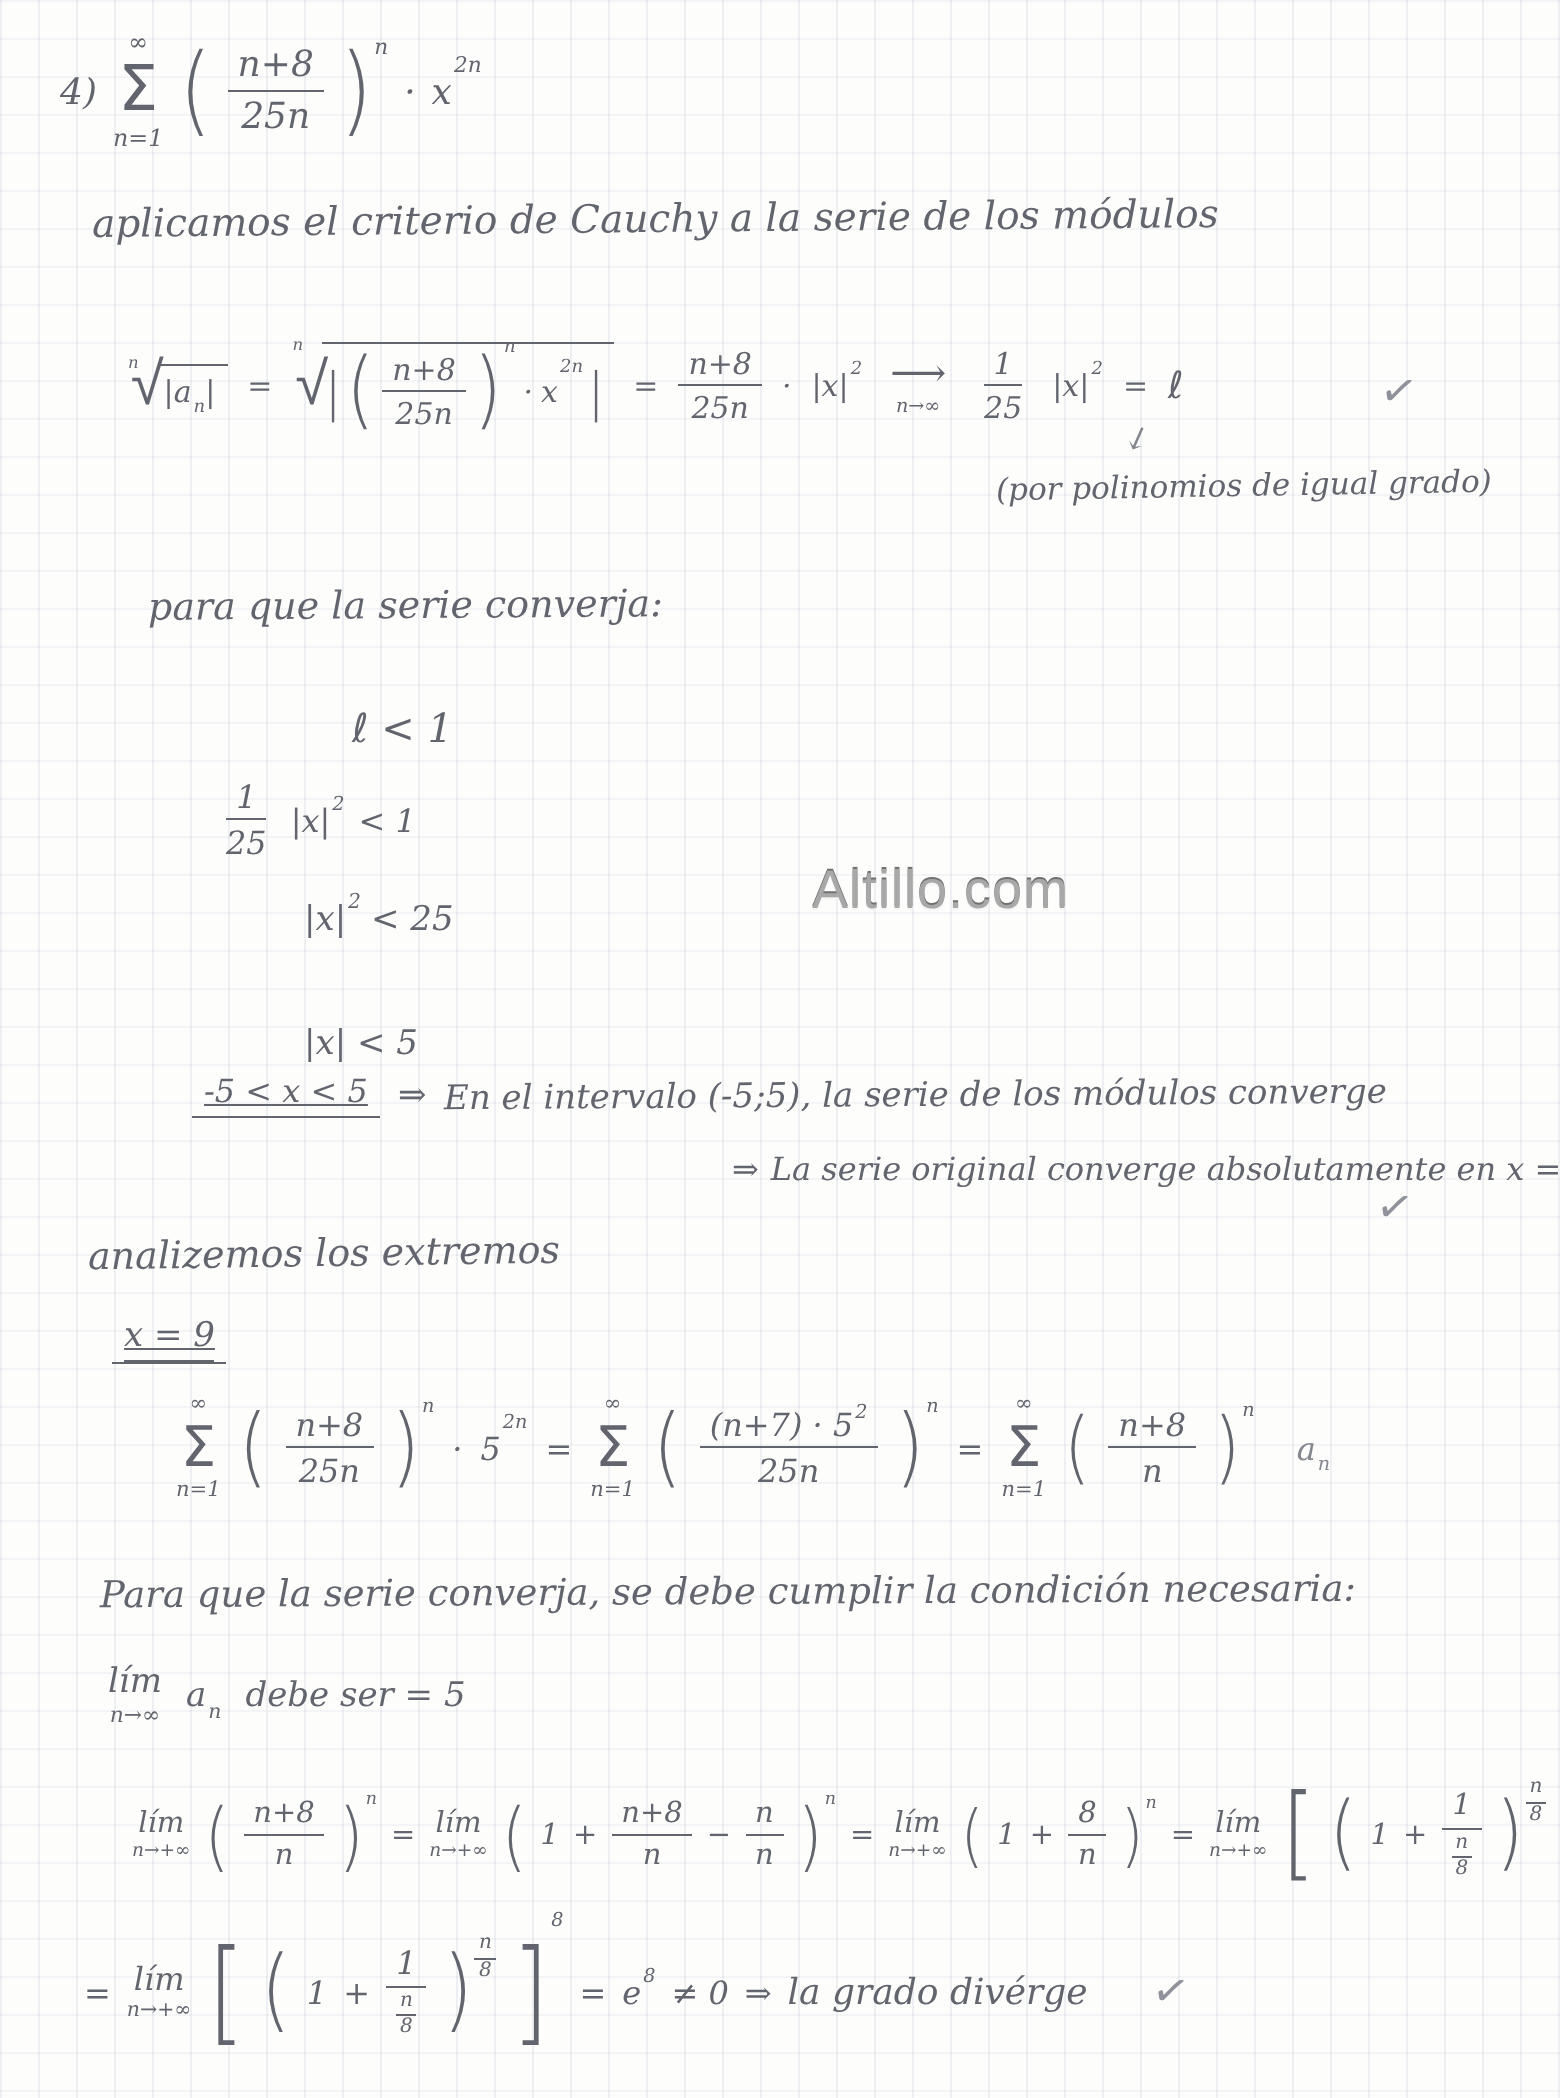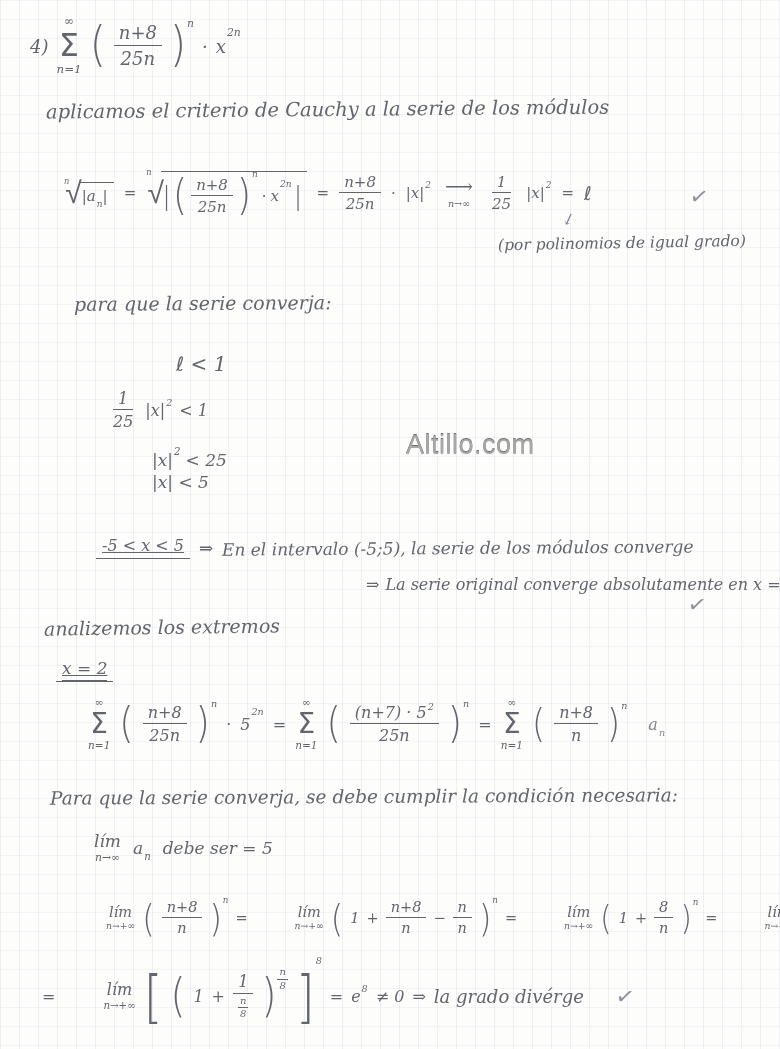--- a/index.html
+++ b/index.html
@@ -23,21 +23,21 @@
   .frac .fn { padding:0 5px 1px; border-bottom:1.4px solid currentColor; display:inline-flex; align-items:flex-start; justify-content:center; }
   .frac .fd { padding:2px 5px 0; display:inline-flex; align-items:center; justify-content:center; }
   .frac.xs { font-size:10px; line-height:1.05; }
   .frac.xs .fn { padding:0 2px 1px; border-bottom-width:1px; }
   .frac.xs .fd { padding:1px 2px 0; }
 
   
   .sum { display:inline-flex; flex-direction:column; align-items:center; line-height:1; gap:2px; }
   .sum .su, .sum .sl { font-size:.66em; }
   .sum .ss { font-size:1.75em; font-style:normal; font-family:"DejaVu Sans",sans-serif; }
-  .lim { display:inline-flex; flex-direction:column; align-items:center; line-height:1.05; gap:1px;margin-left:40px; }
+  .lim { display:inline-flex; flex-direction:column; align-items:center; line-height:1.05; gap:1px; }
   .lim .ls { font-size:.64em; }
 
   
   .root { display:inline-flex; align-items:center; }
   .root .ri { font-size:.55em; align-self:flex-start; margin:-4px -4px 0 0; }
   .root .rs { font-size:2em; font-style:normal; font-weight:300; line-height:.85; font-family:"DejaVu Sans",sans-serif; }
   .root .rb { display:inline-flex; align-items:center; gap:4px; border-top:1.4px solid currentColor; padding:4px 6px 0 3px; margin-left:-3px; }
 
   
   .psym { font-style:normal; font-family:"DejaVu Sans",sans-serif; font-weight:300; line-height:.72; display:inline-block; transform:scaleY(1.18); }
@@ -178,42 +178,42 @@
     </span>
     <span>&lt; 1</span>
   </div>
   <div class="row" style="top:450px;left:152px;font-size:17px;gap:5px">
     <span class="mrow">
       <span>|x|</span>
       <span class="sup">2</span>
     </span>
     <span>&lt; 25</span>
   </div>
-  <div class="row" style="top:472px;left:152px;font-size:17px">
+  <div class="row" style="top:512px;left:152px;font-size:17px">
     <span>|x| &lt; 5</span>
   </div>
 
   <div class="wm">Altillo.com</div>
 
   <div class="row" style="top:536px;left:96px;font-size:17px;gap:9px">
     <span class="ul" style="font-size:16px">-5 &lt; x &lt; 5</span>
     <span>⇒</span>
     <span style="transform:rotate(-0.4deg)">En el intervalo (-5;5), la serie de los módulos converge</span>
   </div>
   <div class="row" style="top:575px;left:366px;font-size:16px;gap:6px">
     <span>⇒</span>
     <span>La serie original converge absolutamente en x = (-5;5)</span>
   </div>
   <span class="check" style="position:absolute;left:688px;top:592px">✓</span>
 
   <div class="row" style="top:616px;left:44px;font-size:19px;transform:rotate(-0.8deg)">
     <span>analizemos los extremos</span>
   </div>
   <div class="row" style="top:658px;left:56px;font-size:17px">
-    <span class="ul"><span class="ul2">x = 2</span></span>
+    <span class="ul"><span class="ul2">x = 9</span></span>
   </div>
 
   <div class="row" style="top:684px;left:88px;height:80px;font-size:16px;gap:9px">
     <span class="sum">
       <span class="su">∞</span>
       <span class="ss">Σ</span>
       <span class="sl">n=1</span>
     </span>
     <span class="psym" style="font-size:2.3em">(</span>
     <span class="frac">

